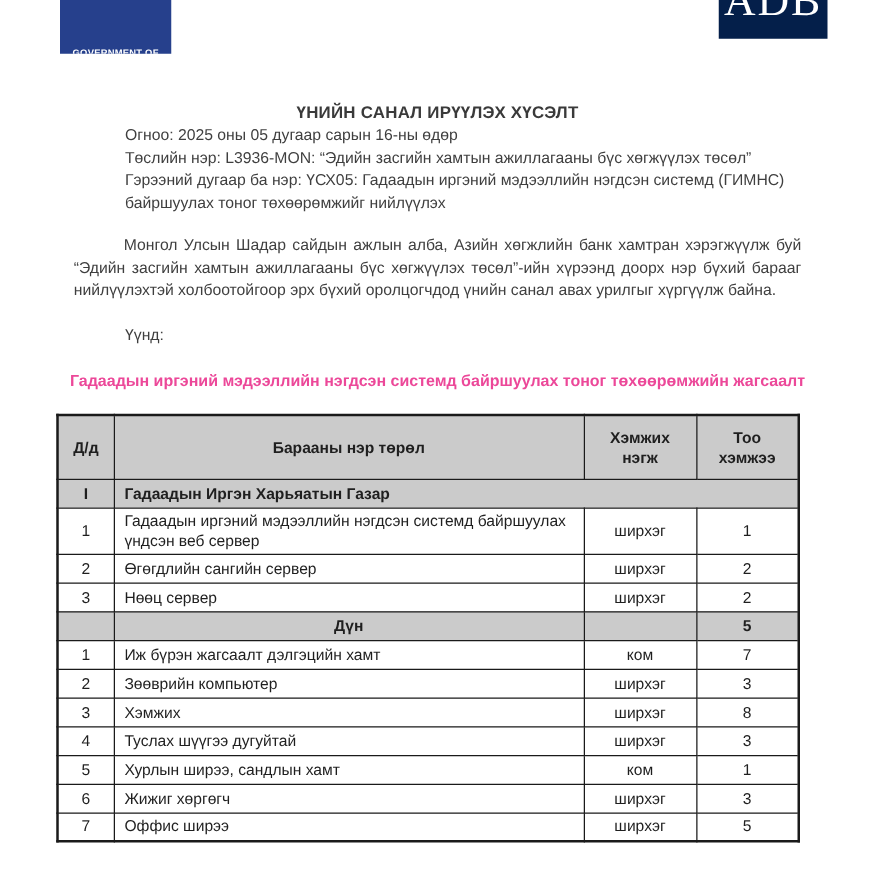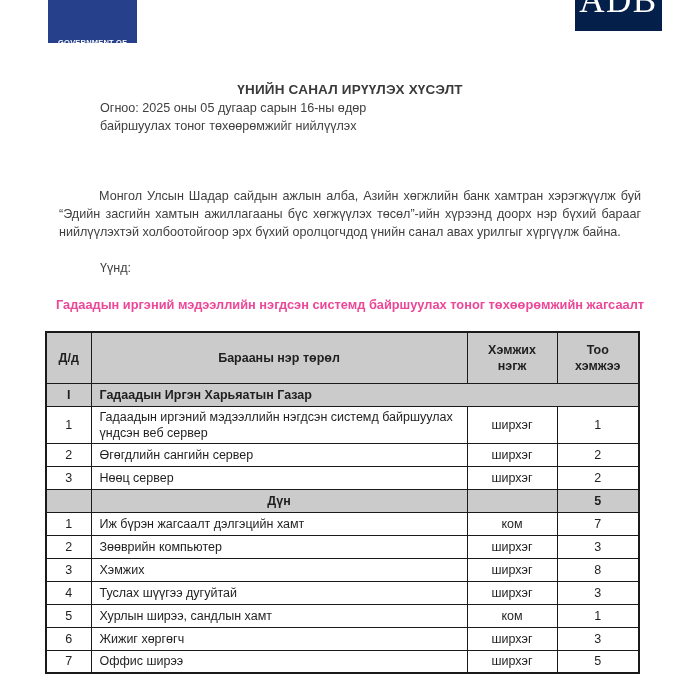--- a/index.html
+++ b/index.html
@@ -103,20 +103,22 @@
   </div>
 
   <div class="adb-logo">
     <span class="adb-text">ADB</span>
   </div>
 
   <div class="doc-title">ҮНИЙН САНАЛ ИРҮҮЛЭХ ХҮСЭЛТ</div>
 
   <div class="meta">
     <div>Огноо: 2025 оны 05 дугаар сарын 16-ны өдөр</div>
+    <div>Төслийн нэр: L3936-MON: “Эдийн засгийн хамтын ажиллагааны бүс хөгжүүлэх төсөл”</div>
+    <div>Гэрээний дугаар ба нэр: ҮСХ05: Гадаадын иргэний  мэдээллийн нэгдсэн системд (ГИМНС)</div>
     <div>байршуулах тоног төхөөрөмжийг нийлүүлэх</div>
   </div>
 
   <div class="paragraph">Монгол Улсын Шадар сайдын ажлын алба, Азийн хөгжлийн банк хамтран хэрэгжүүлж буй “Эдийн засгийн хамтын ажиллагааны бүс хөгжүүлэх төсөл”-ийн хүрээнд доорх нэр бүхий барааг нийлүүлэхтэй холбоотойгоор эрх бүхий оролцогчдод үнийн санал авах урилгыг хүргүүлж байна.</div>
 
   <div class="list-intro">Үүнд:</div>
 
   <div class="table-caption">Гадаадын иргэний  мэдээллийн нэгдсэн системд байршуулах тоног төхөөрөмжийн жагсаалт</div>
 
   <div class="goods-table-wrap">

